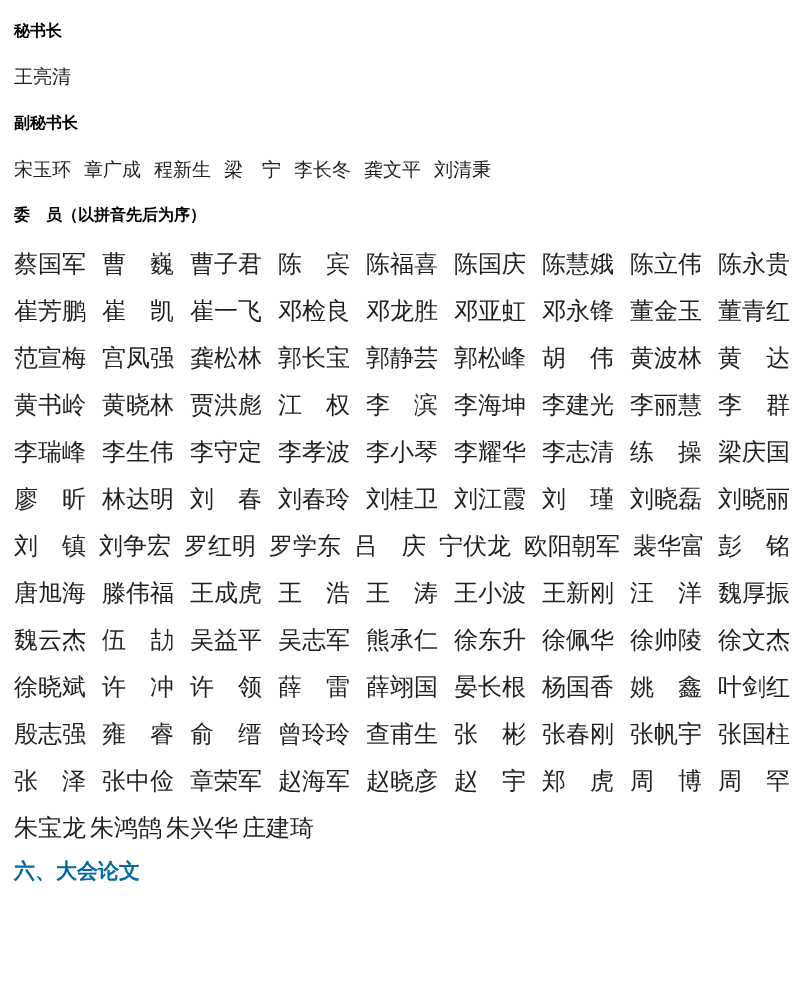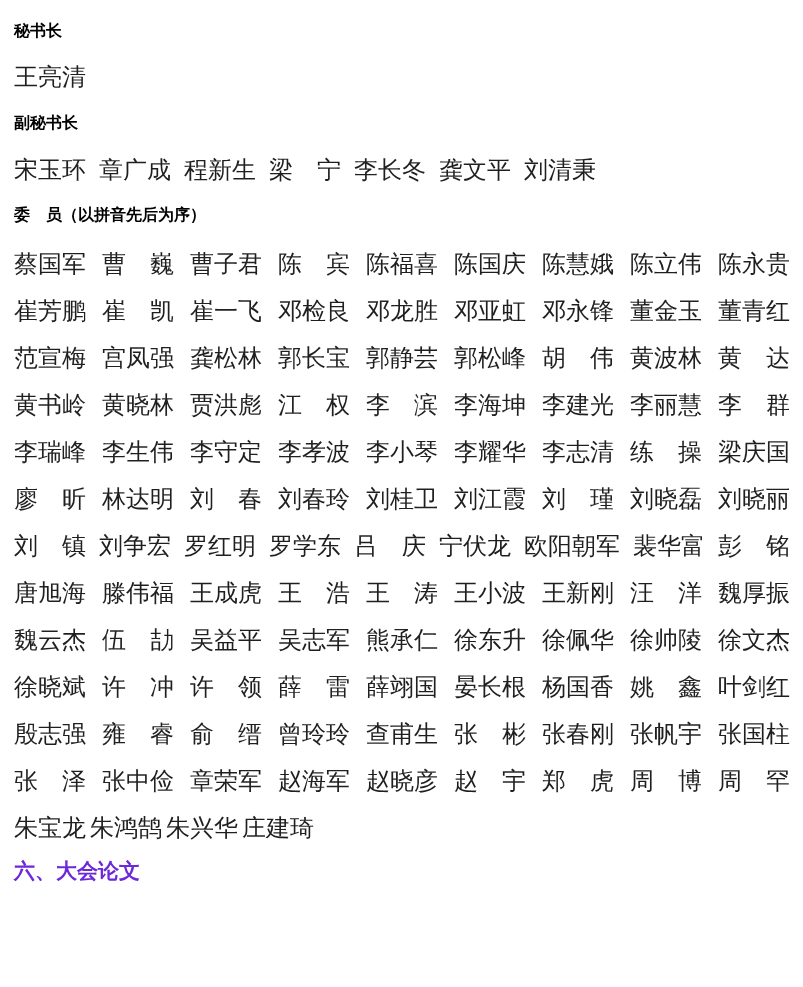--- a/index.html
+++ b/index.html
@@ -23,21 +23,21 @@
     line-height: 26px;
     color: #000000;
     white-space: pre;
   }
   .heading-deputy { margin-top: 20px; font-family: Liberation Serif, serif; }
   .heading-members { margin-top: 19px; }
   .names-line {
     display: flex;
     justify-content: flex-start;
     gap: 13px;
-    font-size: 24px;
+    font-size: 19px;
     line-height: 26px;
     color: #1f1f1f;
     margin-top: 20px;
   }
   .names-line.deputy { margin-top: 21px; }
   .names-line span { white-space: pre; }
   .member-rows { margin-top: 12px; }
   .member-row {
     display: flex;
     justify-content: space-between;
@@ -49,21 +49,21 @@
   .member-row.partial {
     justify-content: flex-start;
     gap: 4px;
   }
   .member-row span { white-space: pre; }
   .section-heading {
     font-family: "Liberation Sans", sans-serif;
     font-weight: 700;
     font-size: 21px;
     line-height: 28px;
-    color: #6d28d9;
+    color: #0369a1;
     margin-top: 6px;
     white-space: pre;
   }
 </style>
 </head>
 <body>
 
 <div class="page">
 
   <div class="heading">秘书长</div>

